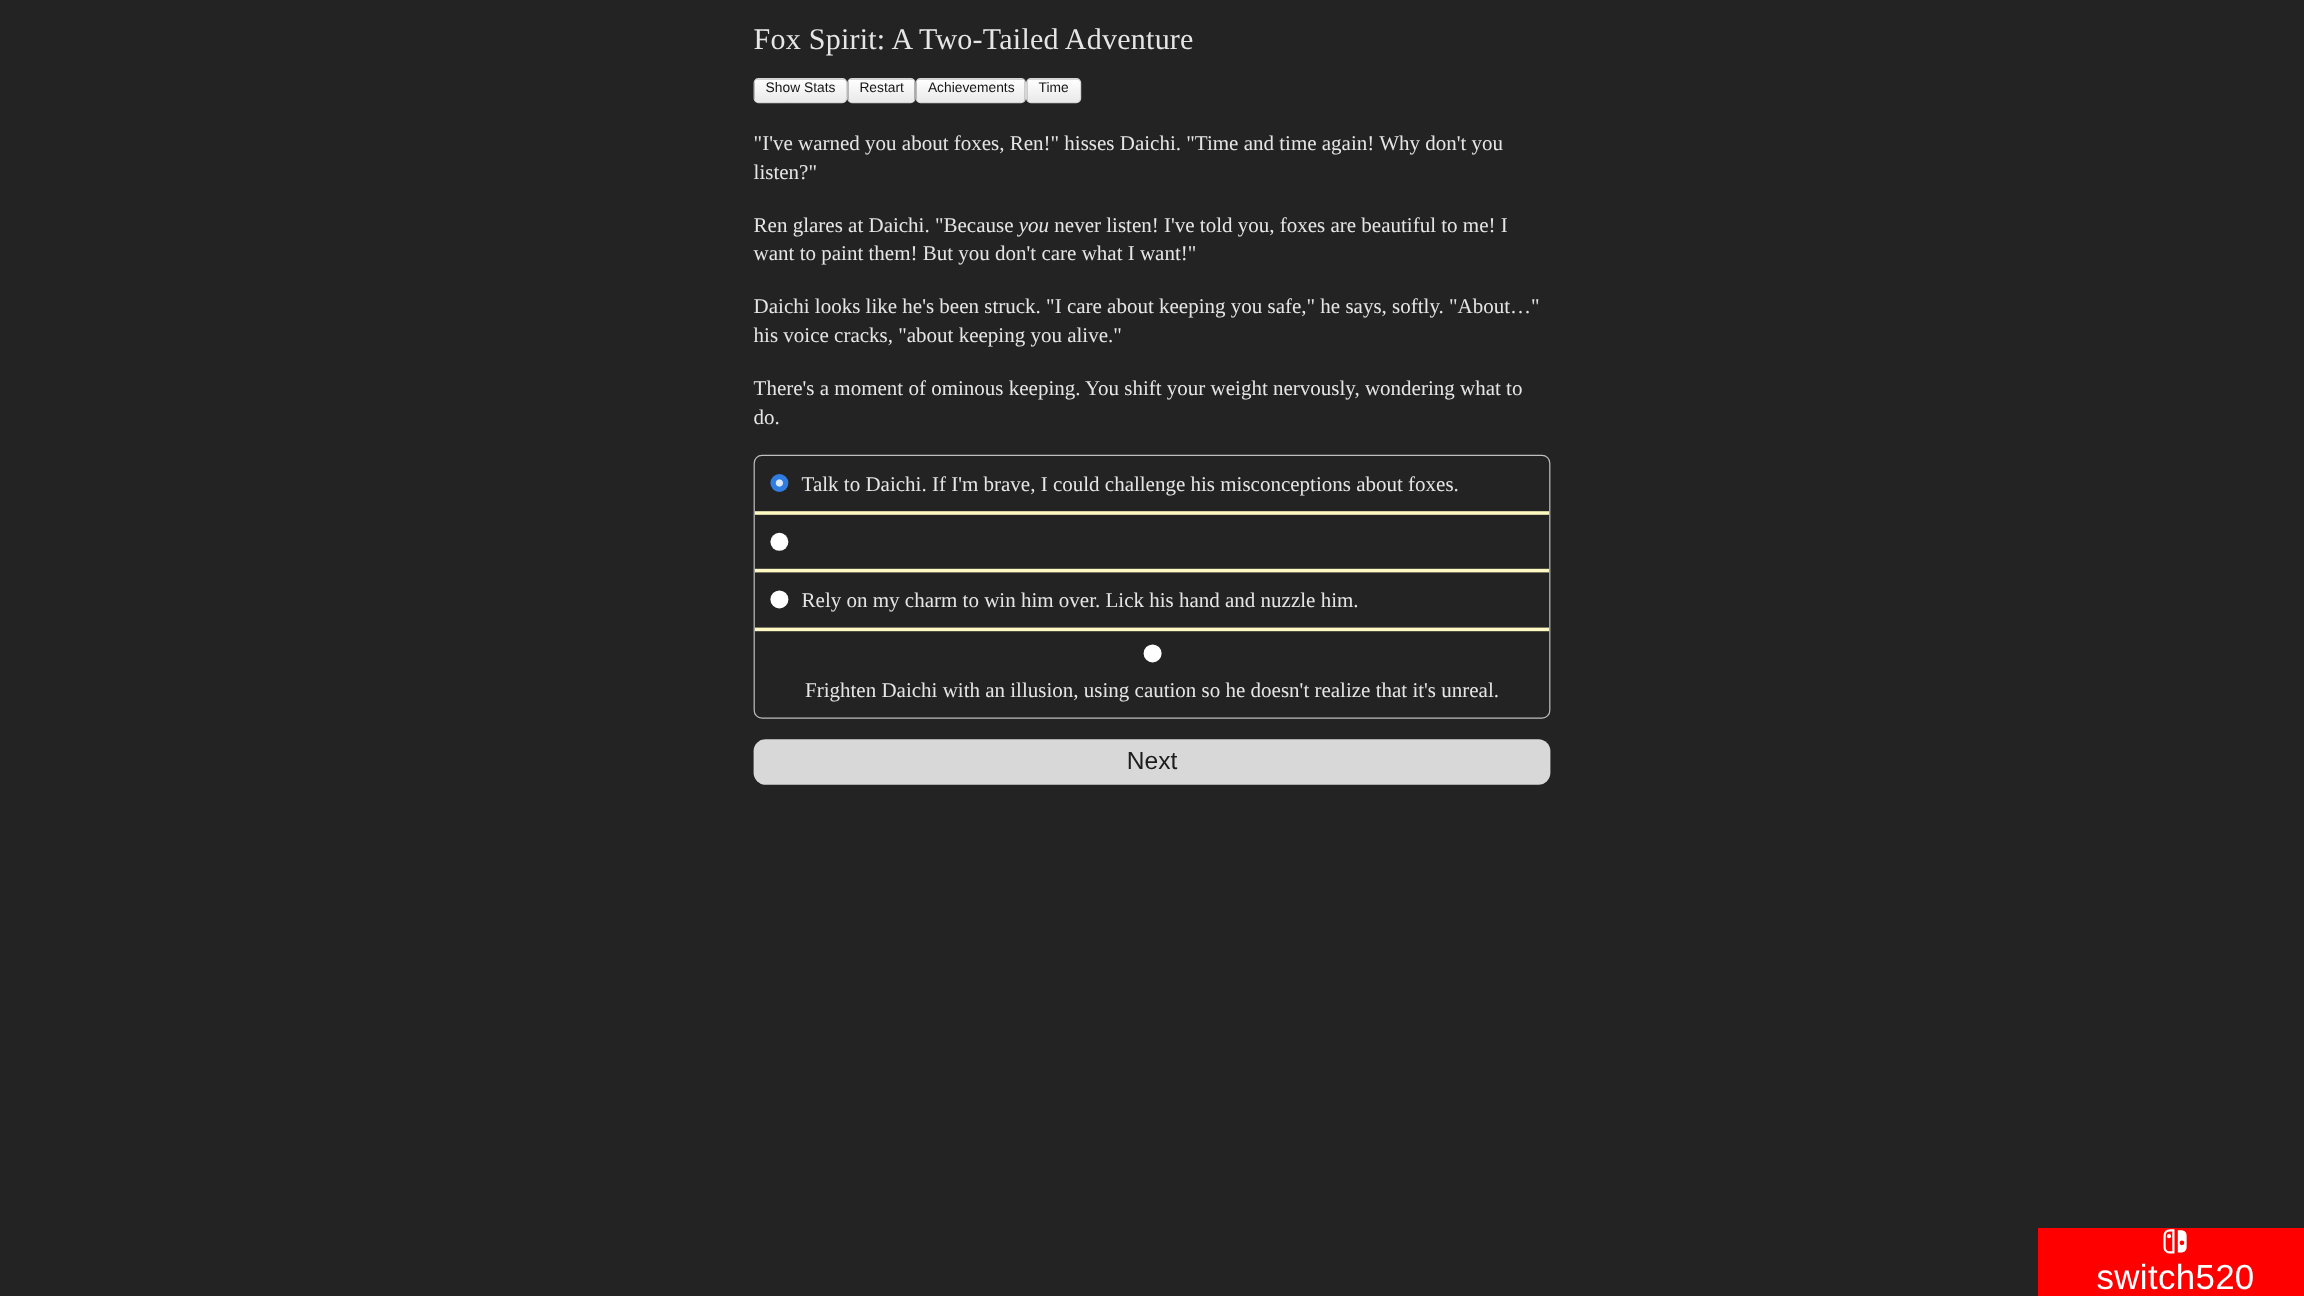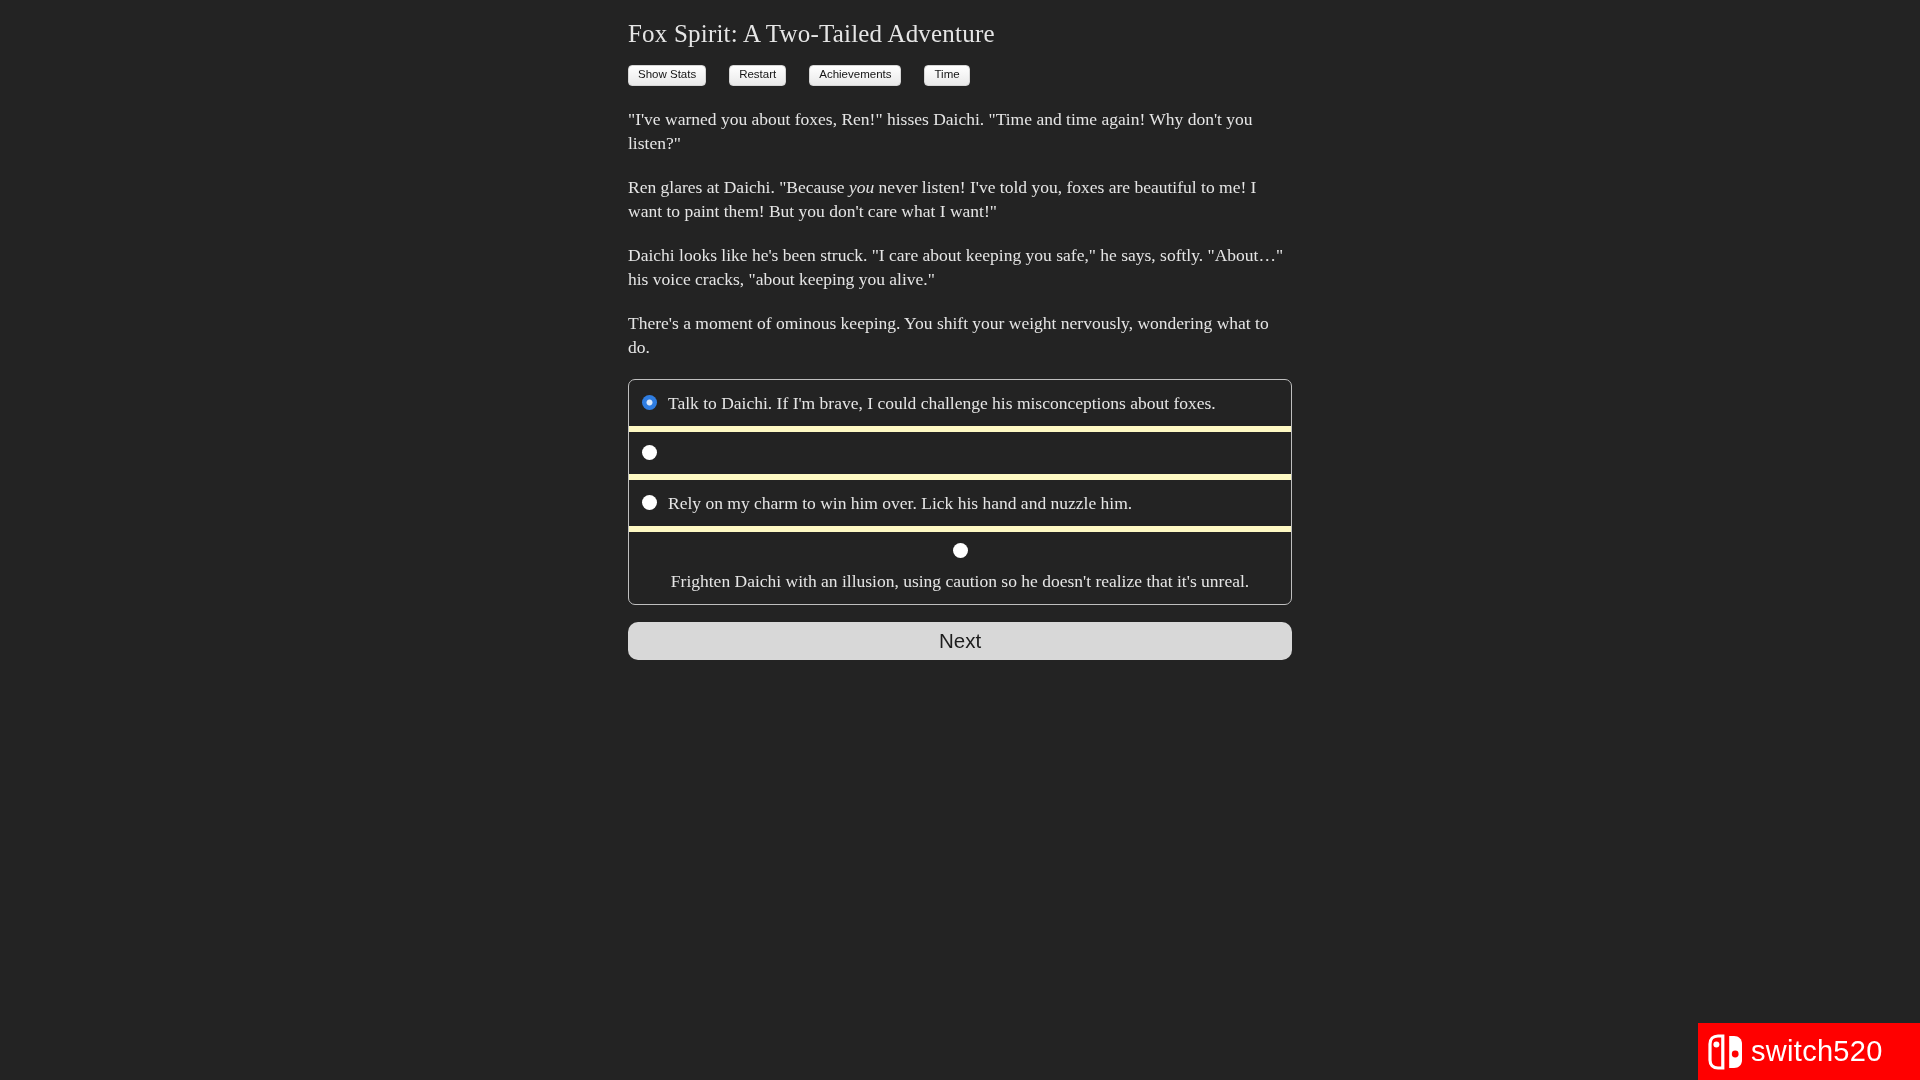--- a/index.html
+++ b/index.html
@@ -21,21 +21,21 @@
     font-weight: normal;
     margin: 0 0 17px 0;
     letter-spacing: 0.2px;
   }
   .byline {
     font-size: 17.5px;
     margin: 0 0 19px 0;
   }
   .toolbar {
     display: flex;
-    gap: 23px;
+    gap: 0;
     margin: 0 0 21px 0;
   }
   .ui-btn {
     font-family: "Liberation Sans", sans-serif;
     font-size: 11.5px;
     color: #141414;
     background: linear-gradient(#ffffff, #e9e9e9);
     border: 1px solid #d6d6d6;
     border-radius: 4px;
     padding: 3px 9px 4px 9px;
@@ -52,21 +52,21 @@
     border-radius: 7px;
     margin: 0 0 17px 0;
     overflow: hidden;
   }
   .choice-row {
     display: flex;
     align-items: center;
     gap: 11px;
     min-height: 48px;
     padding: 11px 13px;
-    border-bottom: 6px solid #fef9c3;
+    border-bottom: 3px solid #fef9c3;
     cursor: pointer;
   }
   .choice-row:last-child { border-bottom: none; flex-direction: column; }
   .radio {
     flex: 0 0 auto;
     width: 15px; height: 15px;
     border-radius: 50%;
     background: #ffffff;
   }
   .radio--on {
@@ -91,20 +91,21 @@
   }
   .watermark {
     position: fixed;
     right: 0; bottom: 0;
     width: 222px; height: 57px;
     background: #ff0000;
     display: flex;
     align-items: center;
     padding-left: 8px;
     gap: 5px;
+    flex-direction: column;
   }
   .watermark-text {
     color: #ffffff;
     font-family: "Liberation Sans", sans-serif;
     font-size: 29px;
     line-height: 1;
     letter-spacing: 0.3px;
   }
   .switch-icon { width: 40px; height: 40px; }
 </style>

